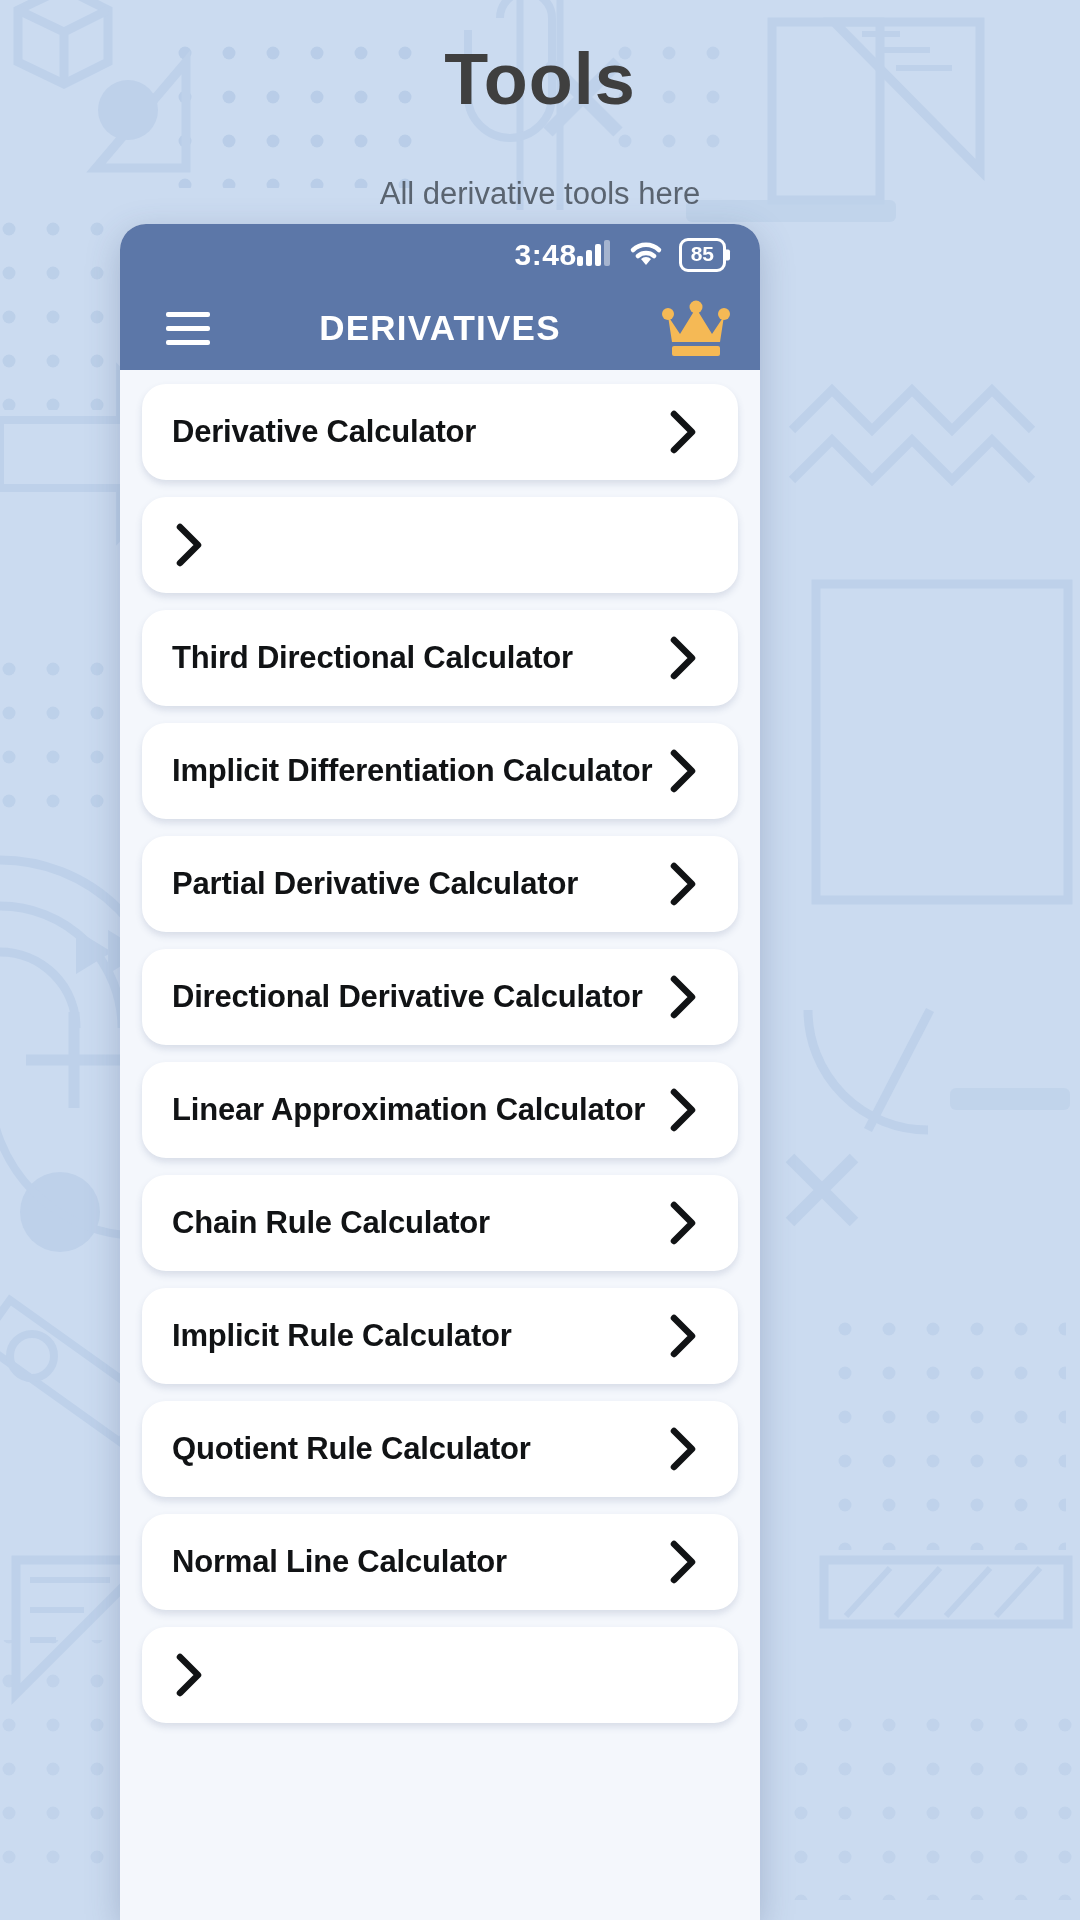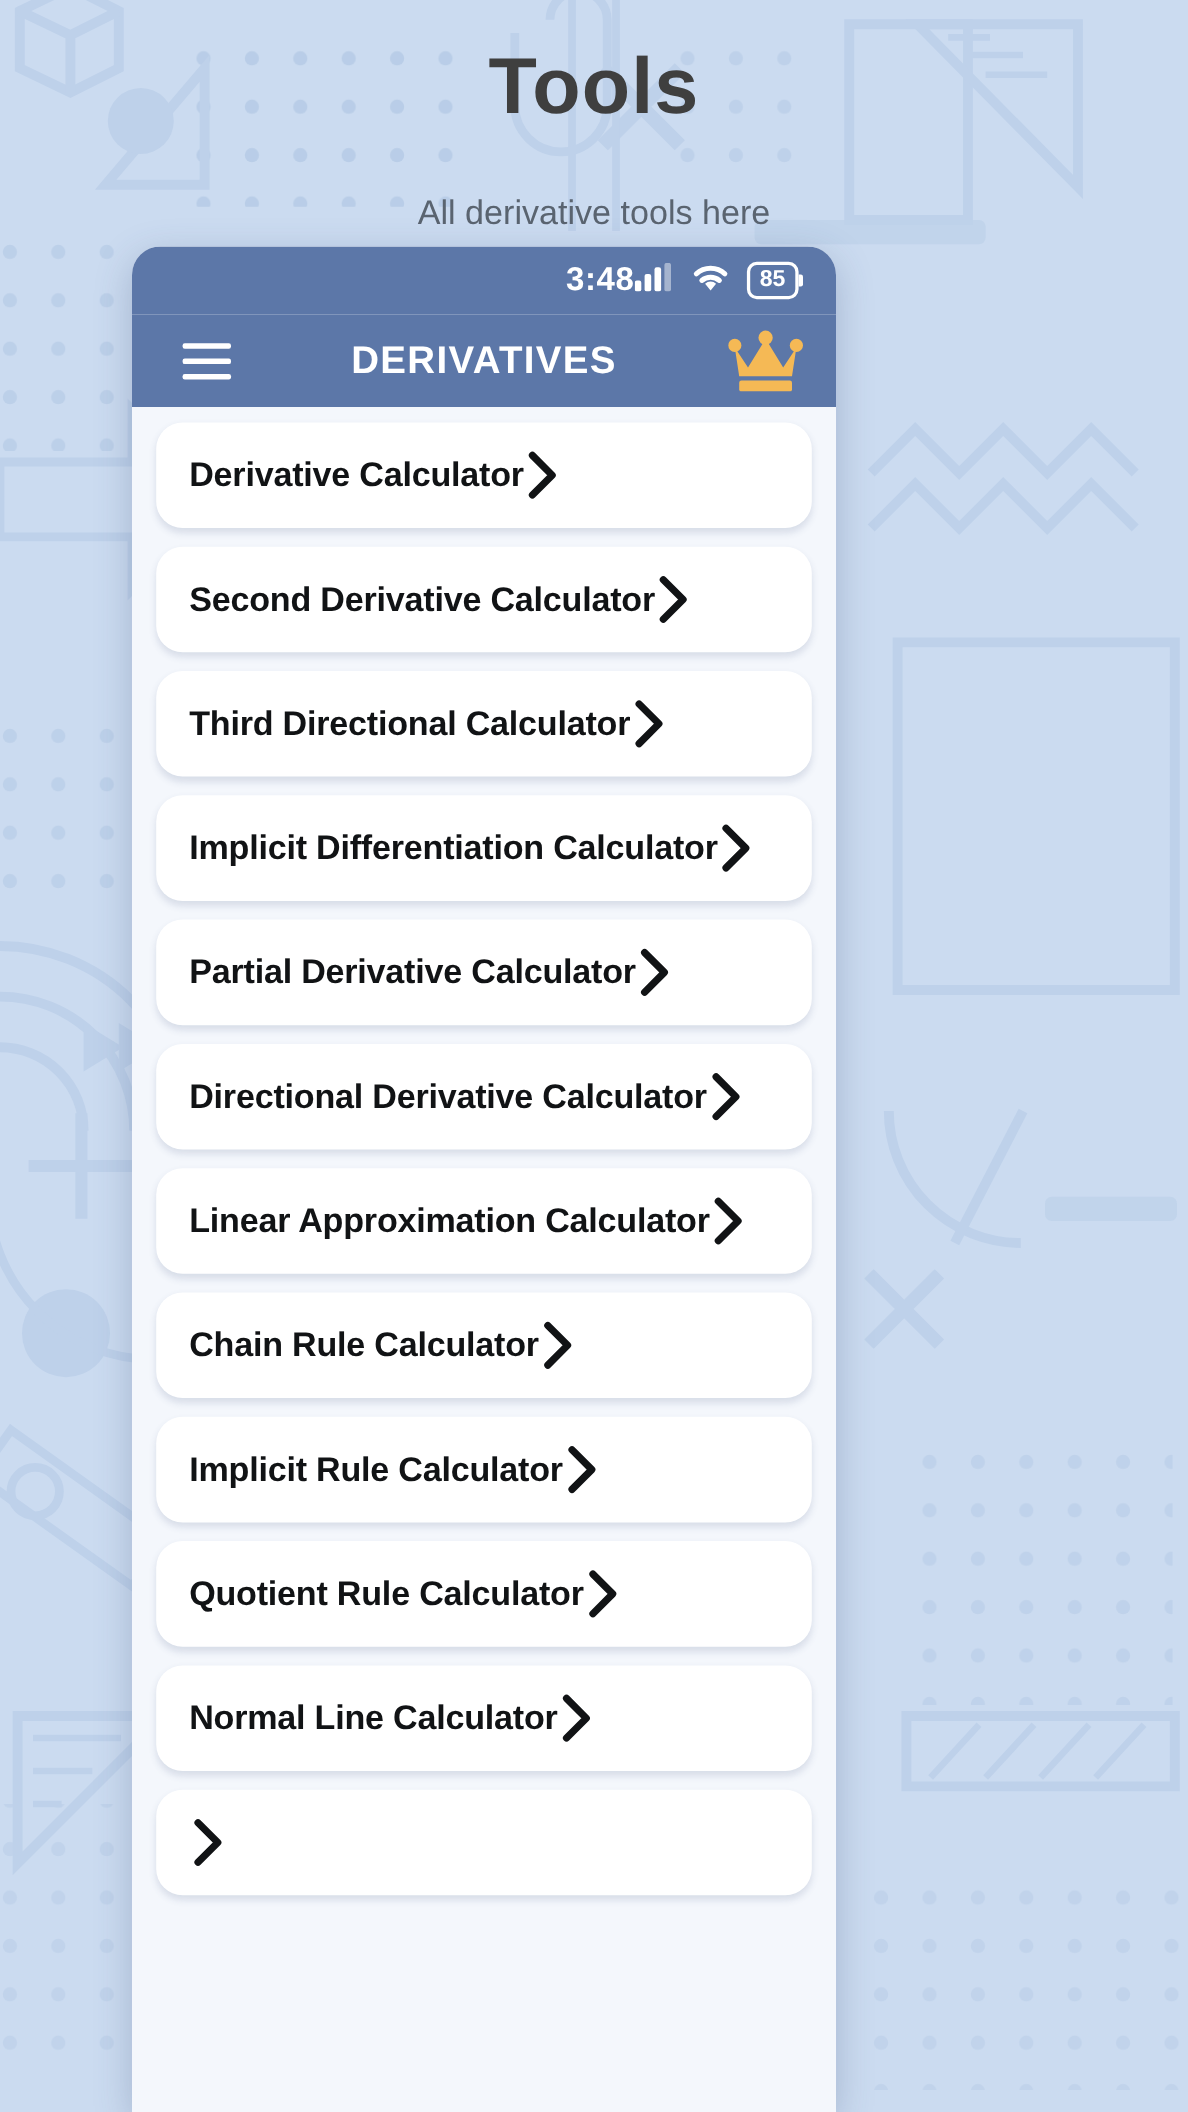--- a/index.html
+++ b/index.html
@@ -80,21 +80,21 @@
   .list {
     flex:1 1 auto; background:#f4f7fc;
     padding:14px 0 0 0; overflow:hidden;
   }
   .card {
     background:#ffffff;
     margin:0 22px 17px 22px;
     height:96px;
     border-radius:24px;
     box-shadow:0 4px 7px rgba(70,90,130,0.16);
-    display:flex; align-items:center; 
+    display:flex; align-items:center; justify-content:space-between;
     padding:0 38px 0 30px;
     cursor:pointer;
   }
   .card-label { font-size:31px; color:#111315; font-weight:bold; letter-spacing:-0.2px; }
   .chev { flex:0 0 auto; line-height:0; }
 </style>
 </head>
 <body>
 
 <div id="backdrop">
@@ -236,21 +236,20 @@
   <div class="list">
     <div class="card">
       <span class="card-label">Derivative Calculator</span>
       <span class="chev">
         <svg width="34" height="48" viewBox="0 0 34 48">
             <path d="M8 6 L26 24 L8 42" stroke="#111315" stroke-width="6.5" fill="none" stroke-linecap="round" stroke-linejoin="round"></path>
           </svg>
       </span>
     </div>
     <div class="card">
-      <span class="card-label">Second Derivative Calculator</span>
       <span class="chev">
         <svg width="34" height="48" viewBox="0 0 34 48">
             <path d="M8 6 L26 24 L8 42" stroke="#111315" stroke-width="6.5" fill="none" stroke-linecap="round" stroke-linejoin="round"></path>
           </svg>
       </span>
     </div>
     <div class="card">
       <span class="card-label">Third Directional Calculator</span>
       <span class="chev">
         <svg width="34" height="48" viewBox="0 0 34 48">

